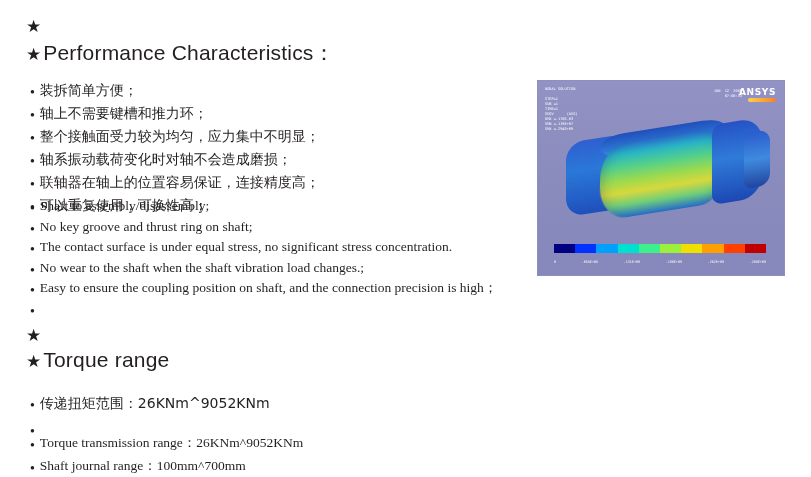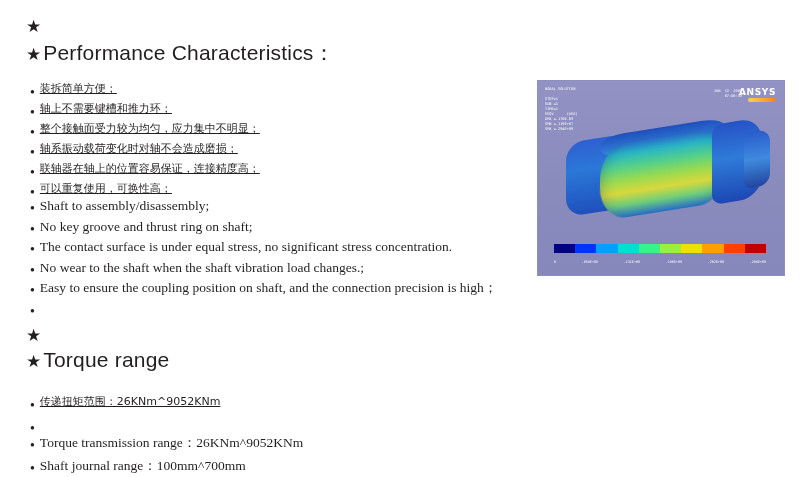--- a/index.html
+++ b/index.html
@@ -59,24 +59,23 @@
   }
   .dot {
     font-size: 8px;
     line-height: 1;
     margin-right: 5px;
     position: relative;
     top: 5px;
     color: #231f20;
   }
   .cn-item {
-    font-size: 11px;
+    font-size: 14px;
     line-height: 1;
     font-family: "DejaVu Sans", sans-serif;
-    text-decoration: underline;
   }
   .en-item {
     font-size: 13.5px;
     line-height: 1;
     font-family: "Liberation Serif", serif;
   }
   .cn-list .bullet-row { margin-bottom: 9px; }
   .en-list .bullet-row { margin-bottom: 7px; }
 
   

